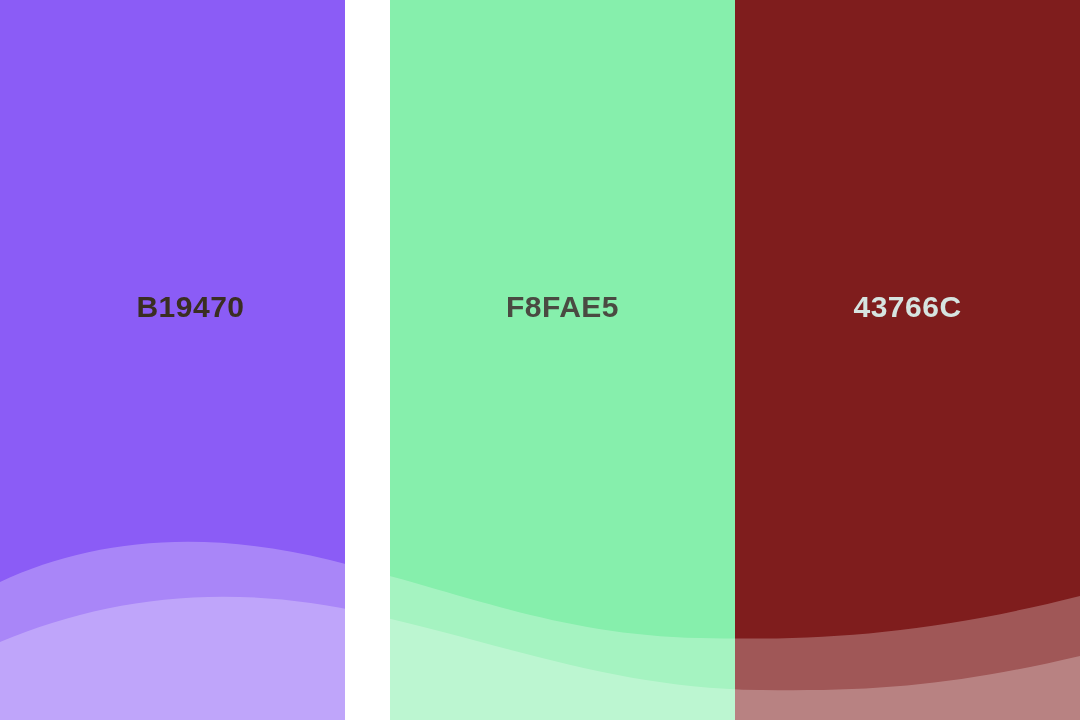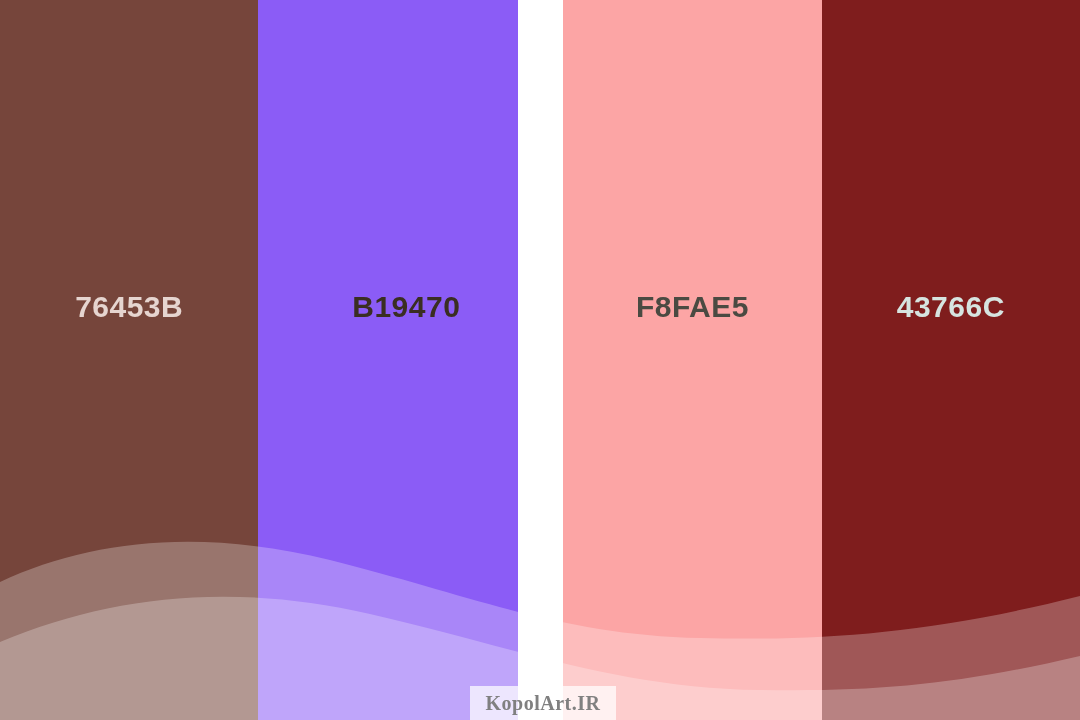--- a/index.html
+++ b/index.html
@@ -81,40 +81,34 @@
     user-select: none;
   }
 </style>
 </head>
 <body>
 
 <div id="palette-canvas" style="width: 1080px; height: 720px; background: rgb(255, 255, 255);">
 
   <div class="swatch-row">
 
-    <div class="swatch" style="background: rgb(118, 69, 59);">
-      <span class="swatch-label" style="color: rgb(230, 213, 208);">76453B</span>
-    </div>
 
     <div class="swatch" style="background: #8b5cf6; padding-left: 36px;">
       <span class="swatch-label" style="color: rgb(58, 46, 34);">B19470</span>
     </div>
 
-    <div class="swatch" style="background: #fca5a5; margin-left: 45px;">
+    <div class="swatch" style="background: #86efac; margin-left: 45px;">
       <span class="swatch-label" style="color: rgb(74, 74, 66);">F8FAE5</span>
     </div>
 
     <div class="swatch" style="background: #7f1d1d;">
       <span class="swatch-label" style="color: rgb(214, 228, 224);">43766C</span>
     </div>
 
   </div>
 
   <svg class="wave-layer" viewBox="0 0 1080 720" preserveAspectRatio="none">
     <path id="wave-back-path" d="M0,582 C90,540 200,528 330,560 C470,595 560,635 700,638 C820,641 930,634 1080,596 L1080,720 L0,720 Z" fill="#FFFFFF" fill-opacity="0.26"></path>
     <path id="wave-front-path" d="M0,642 C110,596 230,582 370,614 C520,649 620,688 760,690 C880,692 960,684 1080,656 L1080,720 L0,720 Z" fill="#FFFFFF" fill-opacity="0.26"></path>
   </svg>
 
-  <div class="watermark" style="background: rgba(255, 255, 255, 0.72);">
-    <span class="watermark-text" style="color: rgb(128, 128, 128);">KopolArt.IR</span>
-  </div>
 
 </div>
 
 </body></html>

